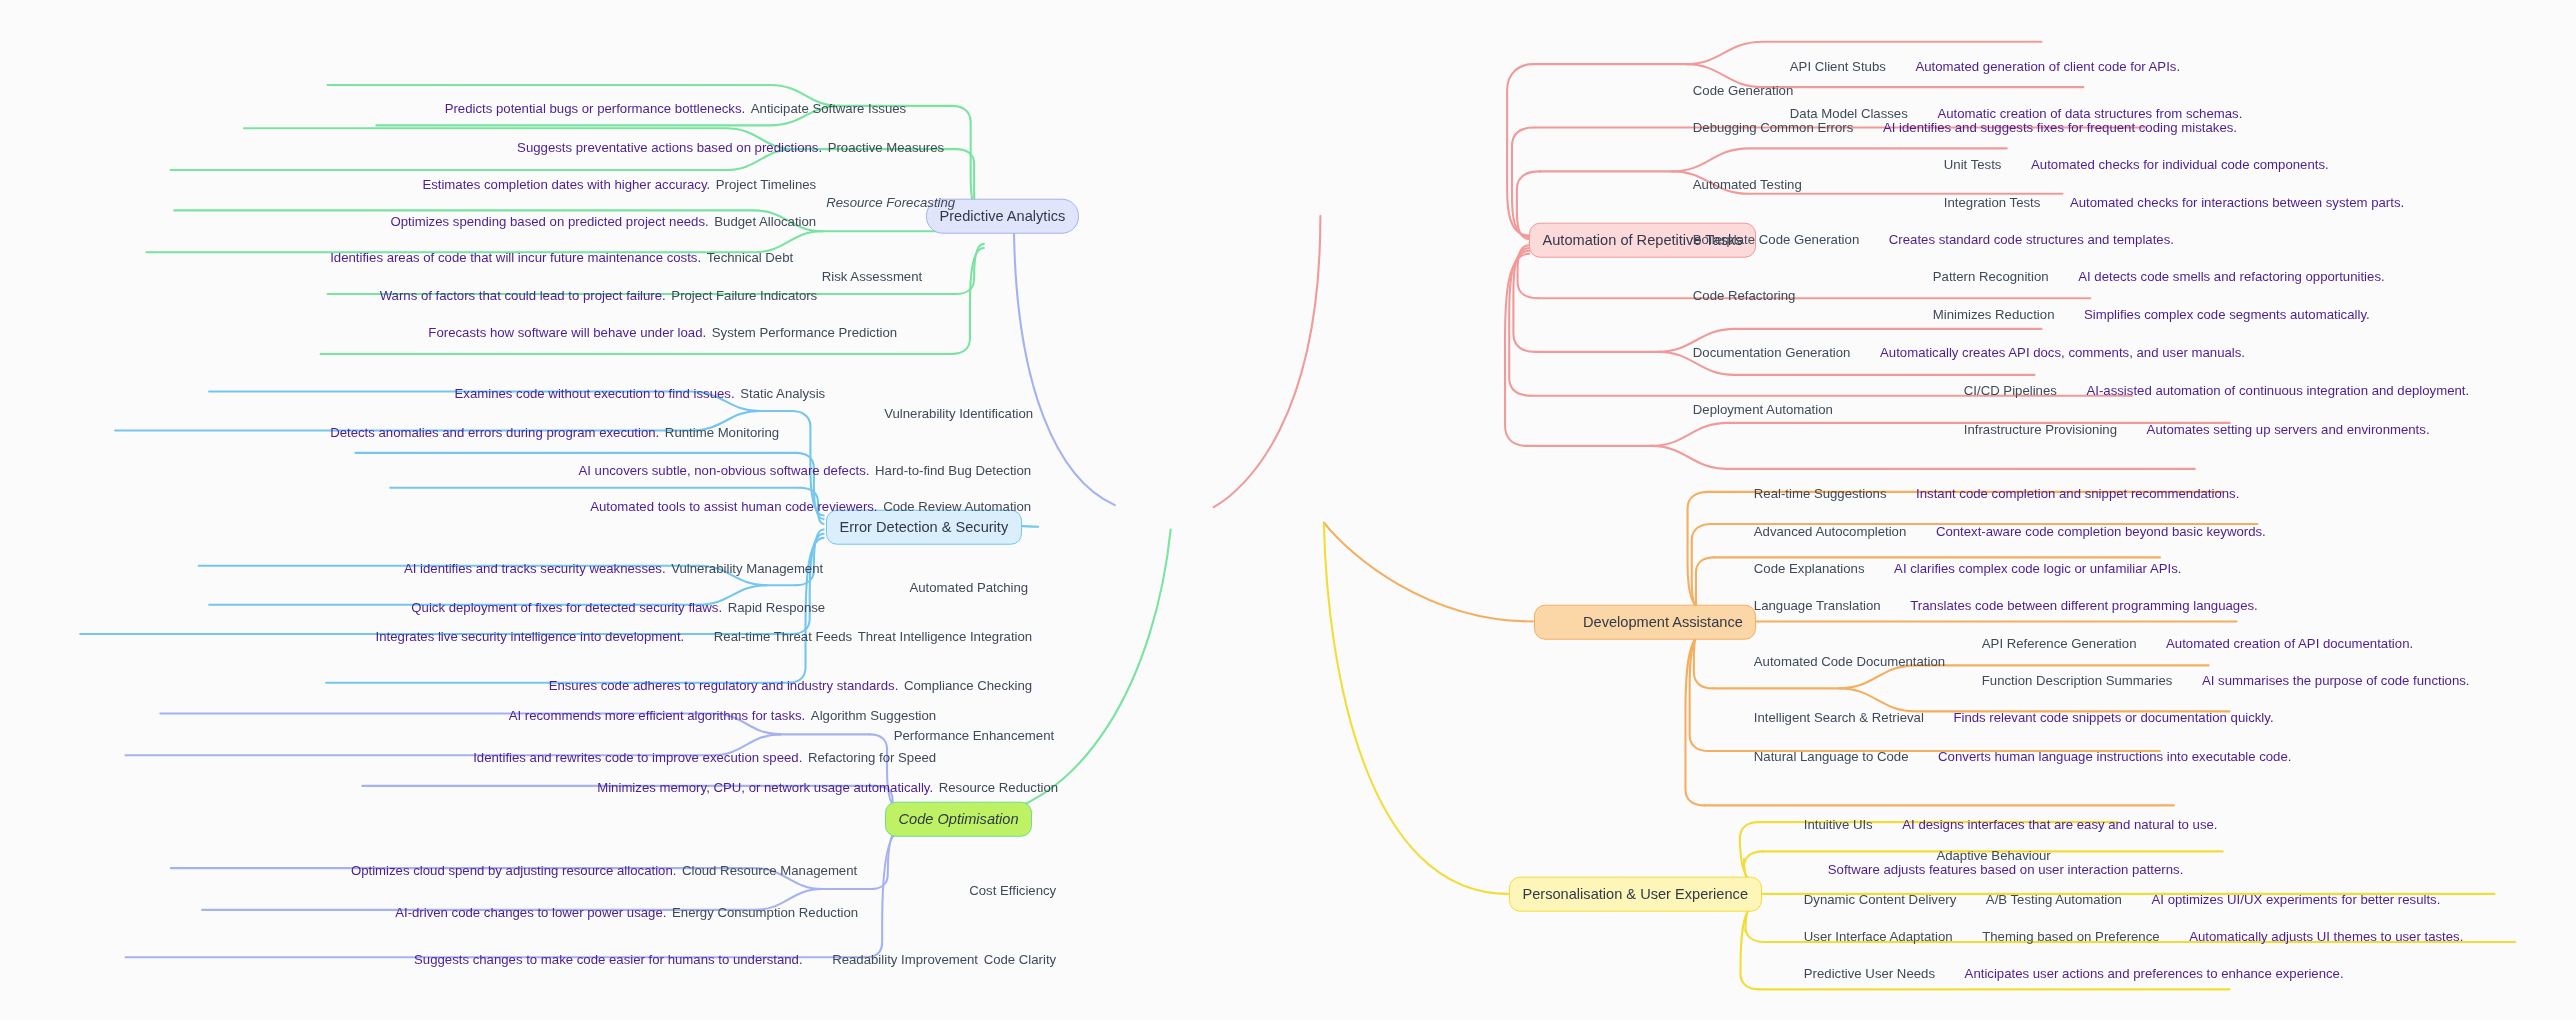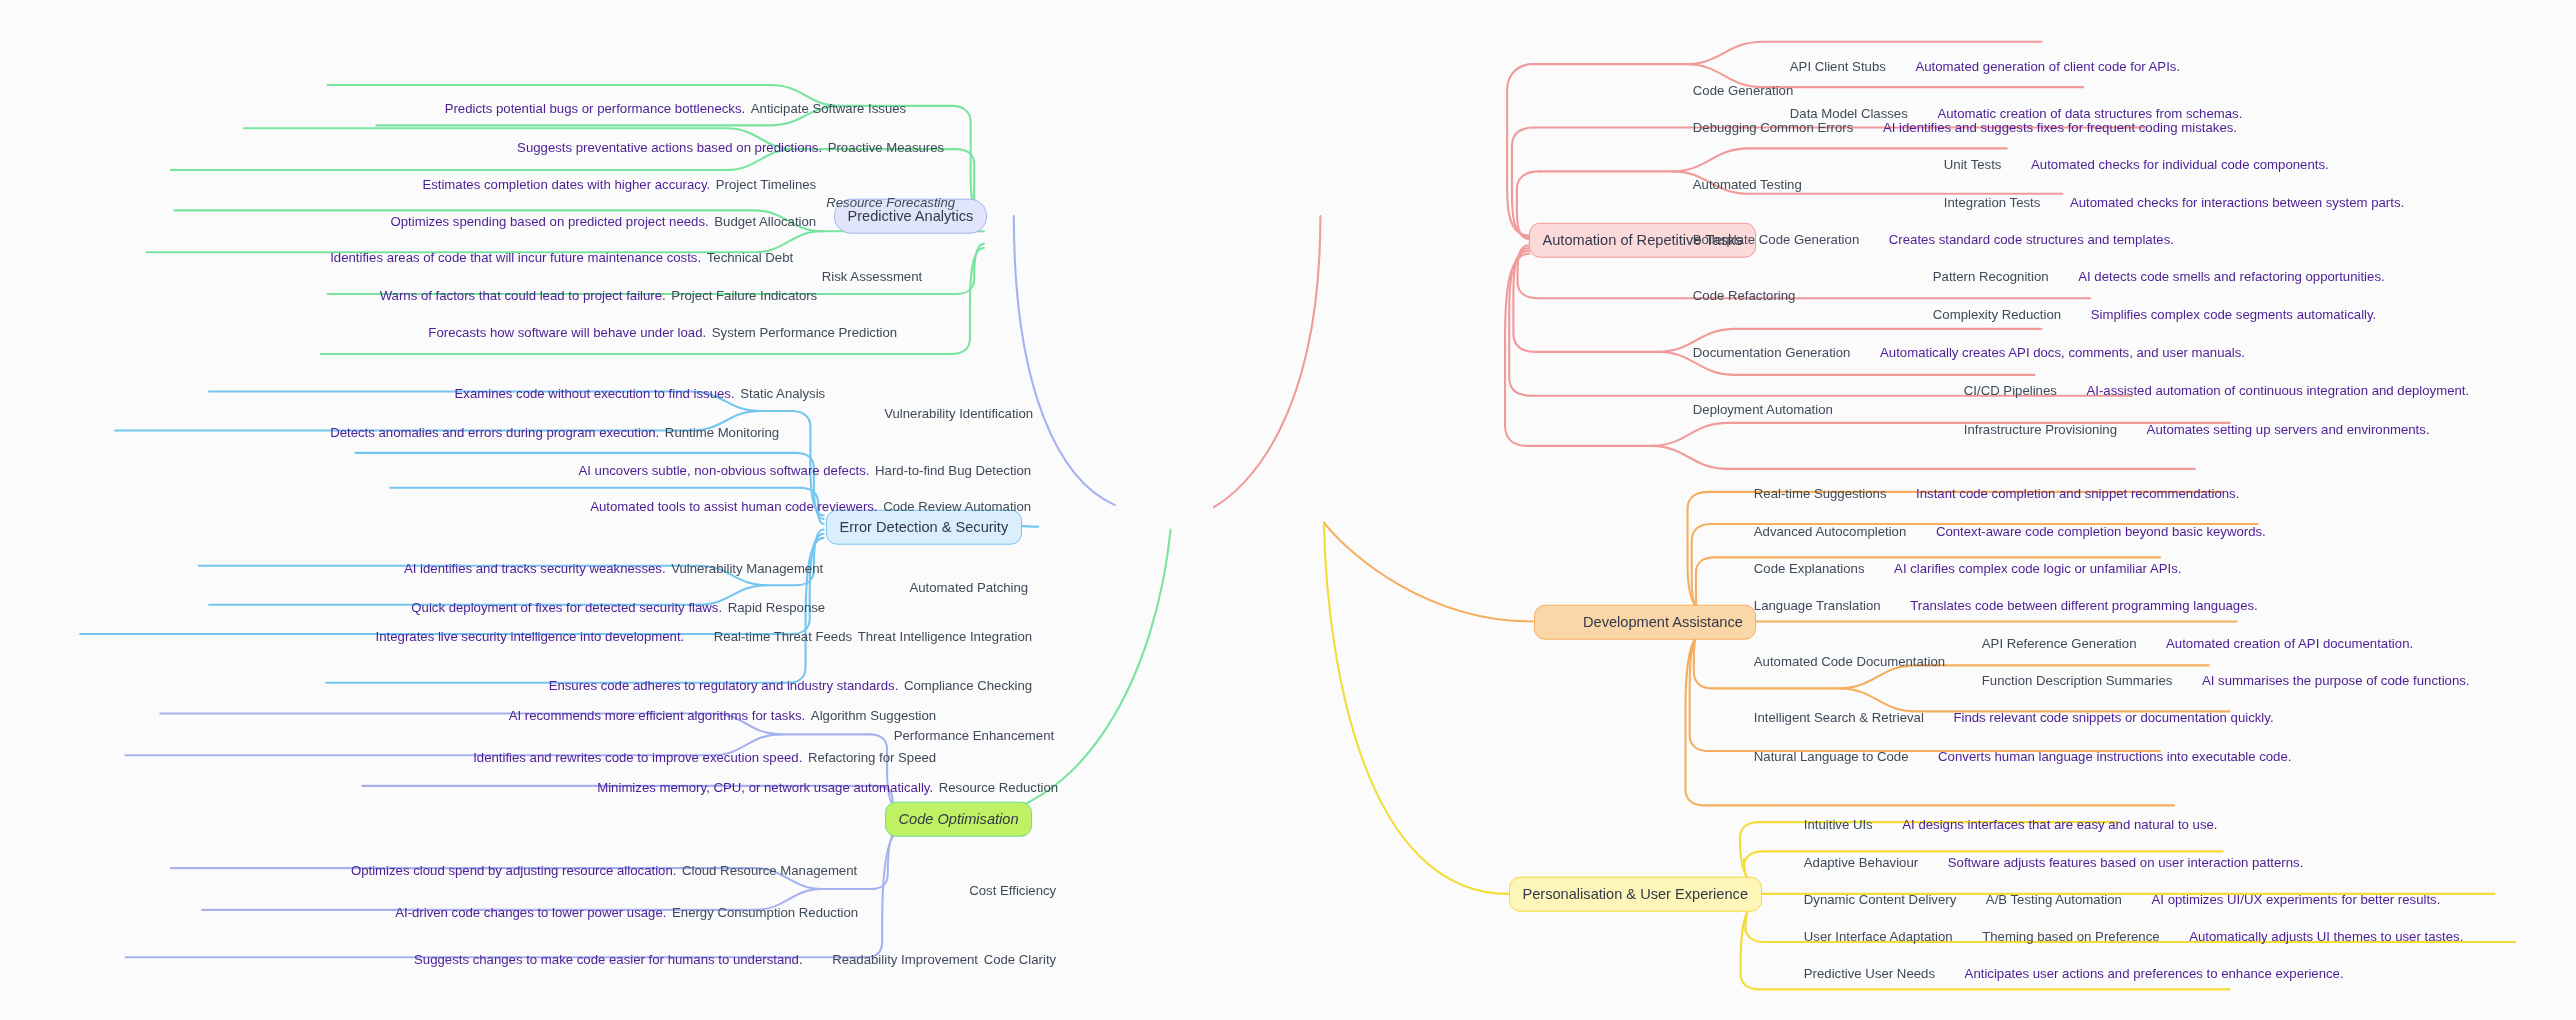--- a/index.html
+++ b/index.html
@@ -200,21 +200,21 @@
   </g>
 </svg>
 
 
 <div class="node branch b-red" style="left:1529px;top:240px;">Automation of Repetitive Tasks</div>
 
 <div class="node branch b-orange" style="left:1534px;top:622px;padding-left:48px;">Development Assistance</div>
 
 <div class="node branch b-yellow" style="left:1509px;top:894px;">Personalisation &amp; User Experience</div>
 
-<div class="node branch b-blue" style="left:834px;top:216px;border-radius:17px;">Predictive Analytics</div>
+<div class="node branch b-blue" style="left:926px;top:216px;border-radius:17px;">Predictive Analytics</div>
 
 <div class="node branch b-cyan" style="left:826px;top:527px;">Error Detection &amp; Security</div>
 
 <div class="node branch b-green" style="left:885px;top:819px;">Code Optimisation</div>
 
 <div class="row r" style="right:1667px;top:109px;">
   <span class="cell lvl2">Anticipate Software Issues</span>
   <span class="cell desc gap-r">Predicts potential bugs or performance bottlenecks.</span>
 </div>
 <div class="row r" style="right:1629px;top:148px;">
@@ -351,21 +351,21 @@
   <span class="cell desc gap-r">Creates standard code structures and templates.</span>
 </div>
 <div class="row" style="left:1930px;top:277px;">
   <span class="cell lvl3">Pattern Recognition</span>
   <span class="cell desc gap-r">AI detects code smells and refactoring opportunities.</span>
 </div>
 <div class="row" style="left:1690px;top:296px;">
   <span class="cell lvl2">Code Refactoring</span>
 </div>
 <div class="row" style="left:1930px;top:315px;">
-  <span class="cell lvl3">Complexity Reduction</span>
+  <span class="cell lvl3">Minimizes Reduction</span>
   <span class="cell desc gap-r">Simplifies complex code segments automatically.</span>
 </div>
 <div class="row" style="left:1690px;top:353px;text-align:right;">
   <span class="cell lvl2">Documentation Generation</span>
   <span class="cell desc gap-r">Automatically creates API docs, comments, and user manuals.</span>
 </div>
 <div class="row" style="left:1961px;top:391px;">
   <span class="cell lvl3">CI/CD Pipelines</span>
   <span class="cell desc gap-r">AI-assisted automation of continuous integration and deployment.</span>
 </div>
@@ -410,21 +410,21 @@
 </div>
 <div class="row" style="left:1751px;top:757px;">
   <span class="cell lvl2">Natural Language to Code</span>
   <span class="cell desc gap-r">Converts human language instructions into executable code.</span>
 </div>
 
 <div class="row" style="left:1801px;top:825px;">
   <span class="cell lvl2">Intuitive UIs</span>
   <span class="cell desc gap-r">AI designs interfaces that are easy and natural to use.</span>
 </div>
-<div class="row" style="left:1801px;top:863px;">
+<div class="row" style="left:1801px;top:863px;flex-direction:column;">
   <span class="cell lvl2">Adaptive Behaviour</span>
   <span class="cell desc gap-r">Software adjusts features based on user interaction patterns.</span>
 </div>
 <div class="row" style="left:1801px;top:900px;">
   <span class="cell lvl2">Dynamic Content Delivery</span>
   <span class="cell lvl3 gap-r">A/B Testing Automation</span>
   <span class="cell desc gap-r">AI optimizes UI/UX experiments for better results.</span>
 </div>
 <div class="row" style="left:1801px;top:937px;">
   <span class="cell lvl2">User Interface Adaptation</span>

